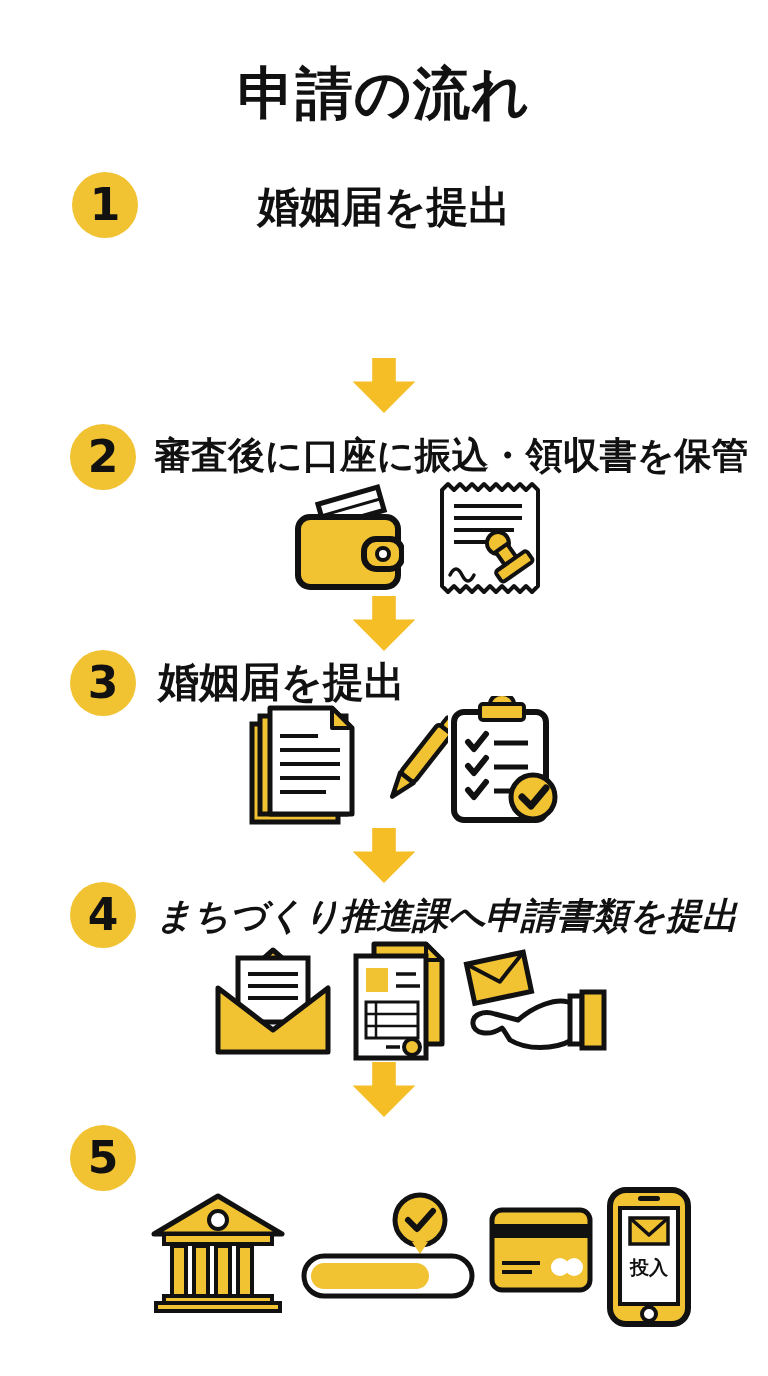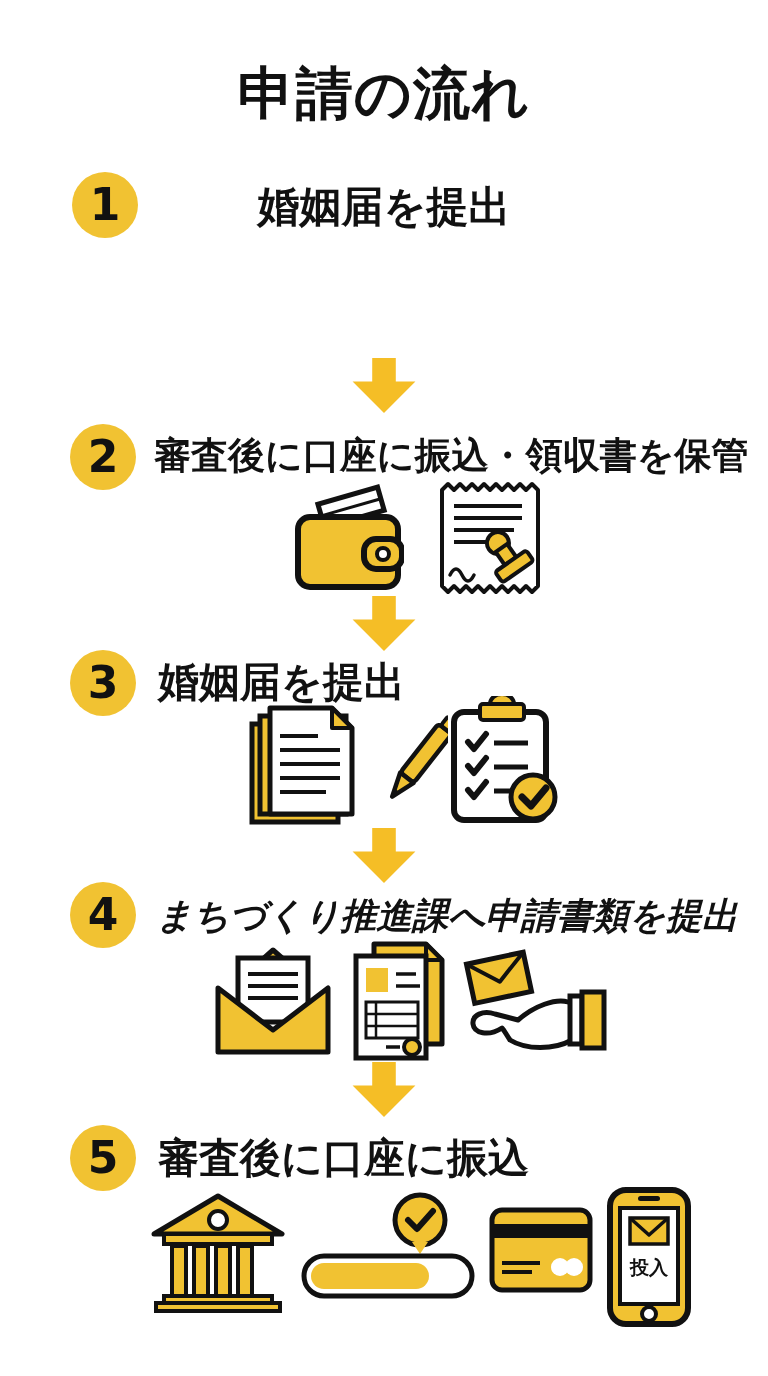--- a/index.html
+++ b/index.html
@@ -199,21 +199,20 @@
 
   <div class="arrow" style="top:1062px;">
     <svg width="64" height="55" viewBox="0 0 64 56">
       <polygon points="20,0 44,0 44,24 64,24 32,56 0,24 20,24" style="fill:var(--arrow)"></polygon>
     </svg>
   </div>
 
   <div class="circle" style="left:70px;top:1125px;">
     <span>5</span>
   </div>
-  <div class="label" style="left:158px;top:1136px;font-size:41px;">審査後に口座に振込</div>
 
   <div class="icon" style="left:146px;top:1188px;">
     <svg width="144" height="126" viewBox="0 0 144 126">
       <polygon points="8,46 72,8 136,46" class="fill-accent stroke-ink" stroke-width="5" stroke-linejoin="round"></polygon>
       <circle cx="72" cy="32" r="9" class="fill-white stroke-ink" stroke-width="4"></circle>
       <rect x="18" y="46" width="108" height="10" class="fill-accent stroke-ink" stroke-width="4"></rect>
       <rect x="26" y="58" width="14" height="50" class="fill-accent stroke-ink" stroke-width="4"></rect>
       <rect x="48" y="58" width="14" height="50" class="fill-accent stroke-ink" stroke-width="4"></rect>
       <rect x="70" y="58" width="14" height="50" class="fill-accent stroke-ink" stroke-width="4"></rect>
       <rect x="92" y="58" width="14" height="50" class="fill-accent stroke-ink" stroke-width="4"></rect>

